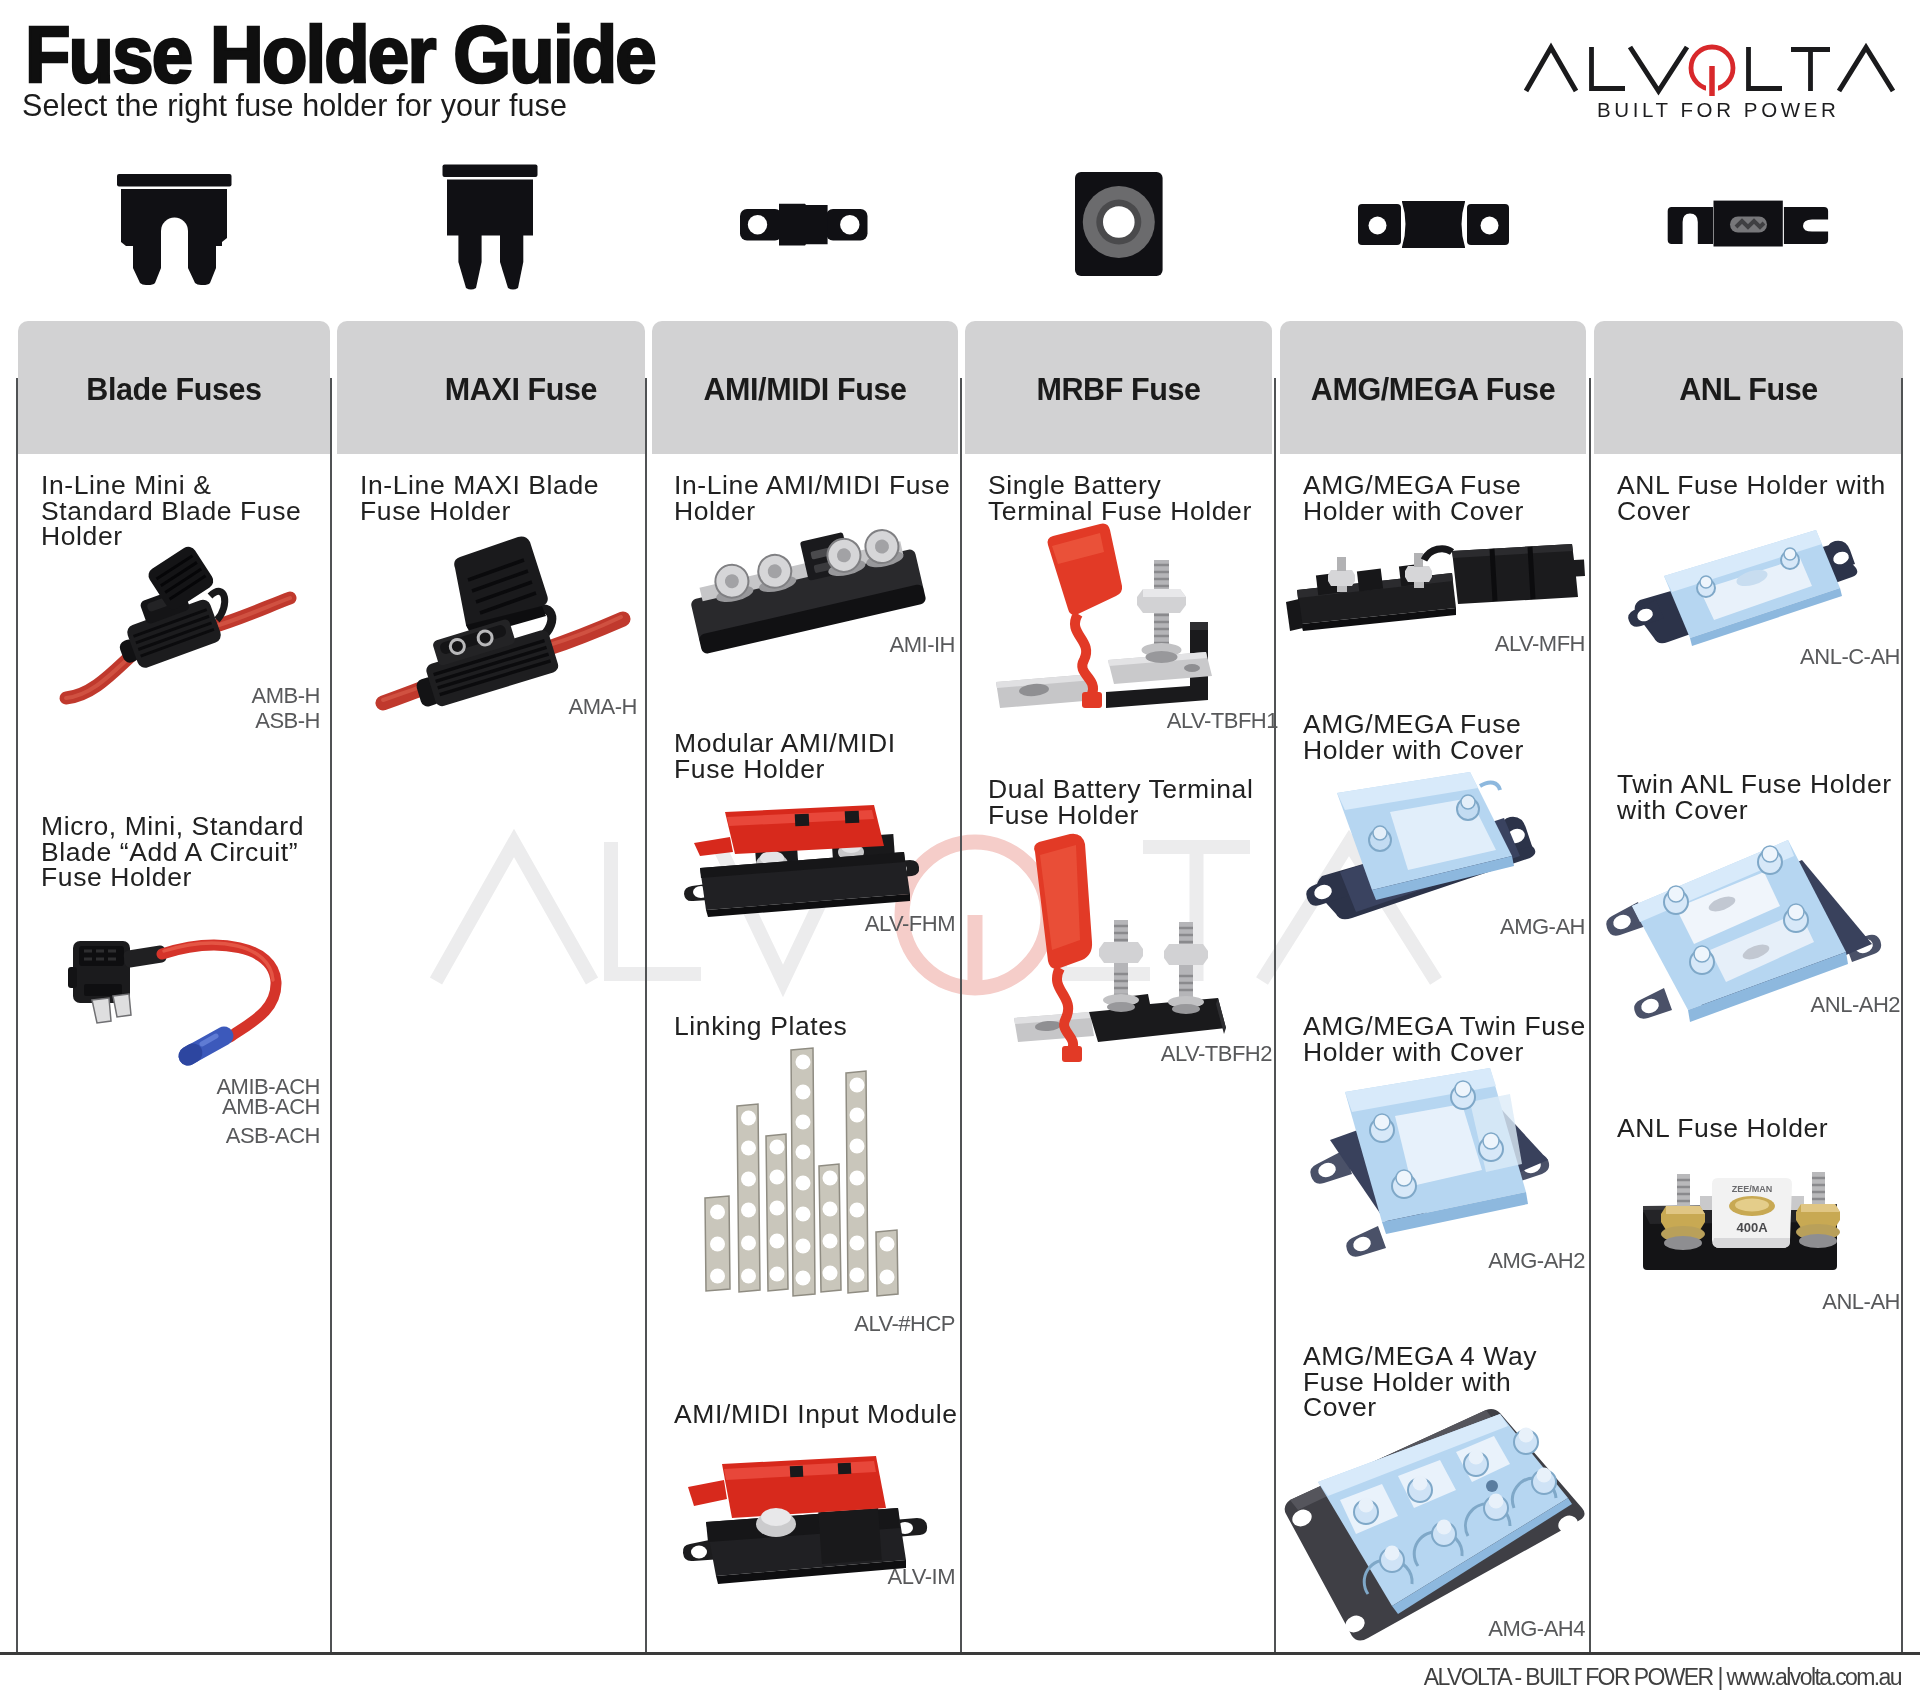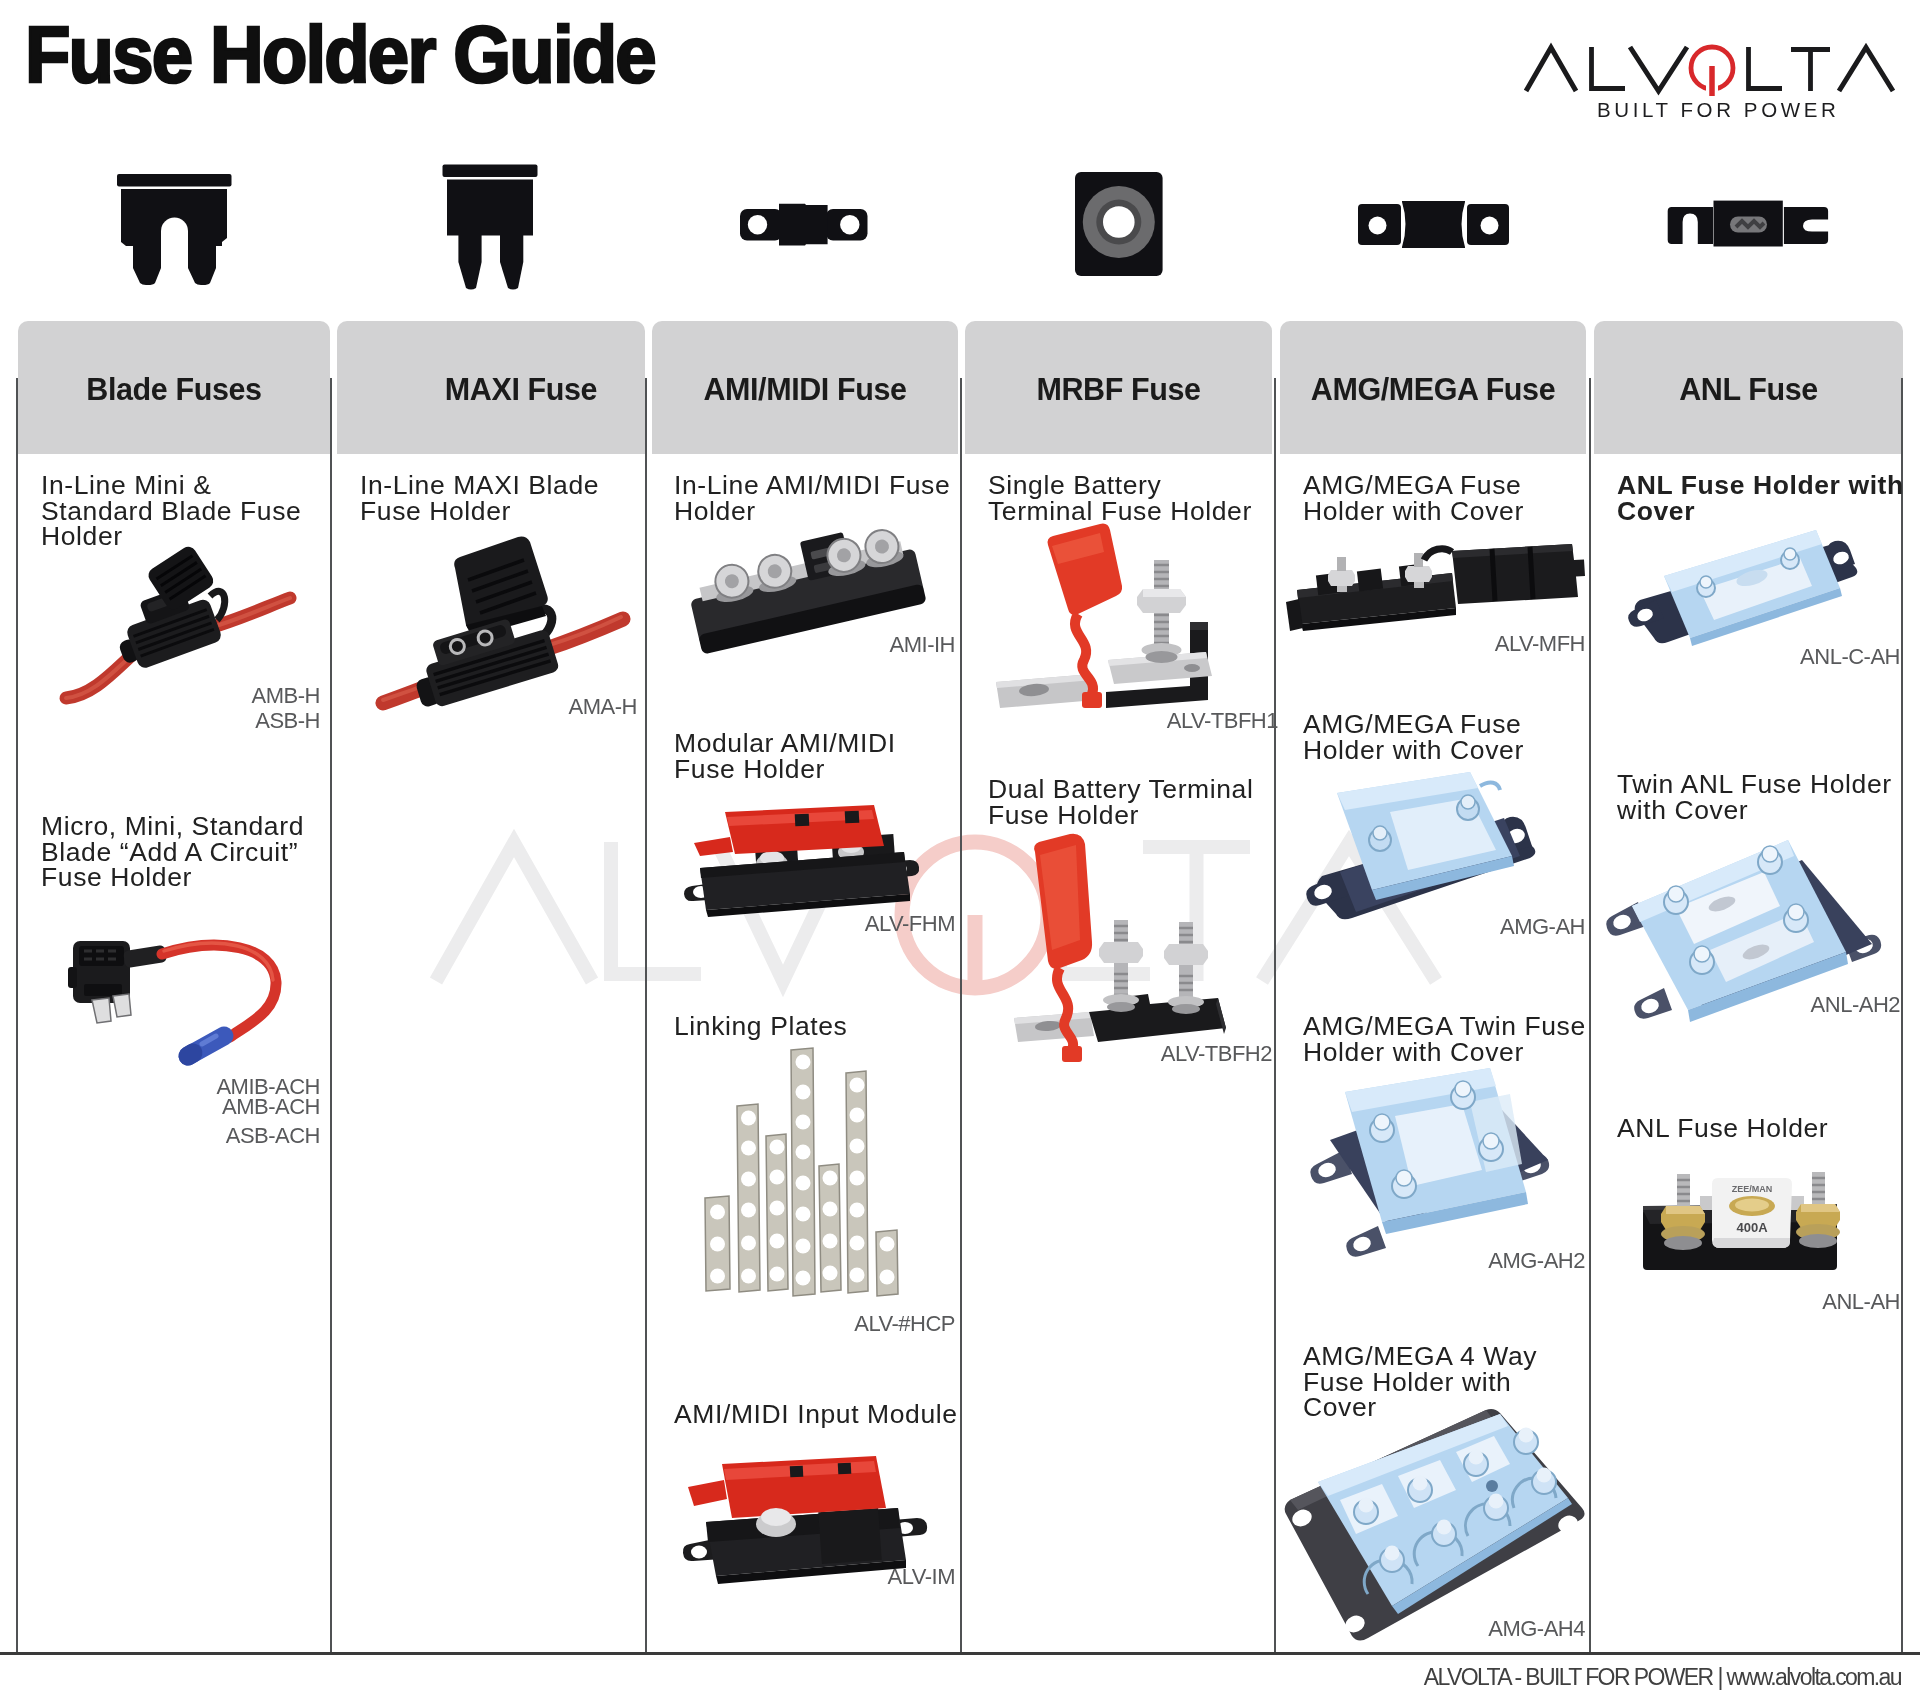--- a/index.html
+++ b/index.html
@@ -502,20 +502,21 @@
           <polygon points="1801,1204 1835,1204 1840,1212 1840,1220 1835,1228 1801,1228 1796,1220 1796,1212" fill="#c8a953"></polygon>
           <polygon points="1801,1204 1835,1204 1840,1212 1801,1212" fill="#e0c684"></polygon>
           <ellipse cx="1818" cy="1232" rx="22" ry="8" fill="#b9a05a"></ellipse>
           <ellipse cx="1818" cy="1241" rx="19" ry="7" fill="#8e8e91"></ellipse>
         </g>
       </g>
     </g>
   </svg>
 
   <div class="abs" style="left:25px; top:9px; font-size:80px; font-weight:bold; color:#0f0f0f; letter-spacing:-2px; -webkit-text-stroke:2.6px #0f0f0f; transform:scaleX(.93); transform-origin:left top; white-space:nowrap;">Fuse Holder Guide</div>
+  <div class="abs" style="left:22px; top:88px; font-size:30.5px; color:#1c1c1c; letter-spacing:0.1px;">Select the right fuse holder for your fuse</div>
 
   <div class="abs" style="left:1597px; top:98px; font-size:20.5px; letter-spacing:3.6px; color:#1d1d1f; white-space:nowrap;">BUILT FOR POWER</div>
 
   <div class="hdr" style="left:18px;  width:312px;"></div>
   <div class="hdr" style="left:337px; width:308px;"></div>
   <div class="hdr" style="left:652px; width:306px;"></div>
   <div class="hdr" style="left:965px; width:307px;"></div>
   <div class="hdr" style="left:1280px;width:306px;"></div>
   <div class="hdr" style="left:1594px;width:309px;"></div>
 
@@ -541,21 +542,21 @@
   <div class="ptitle" style="left:674px; top:473px;">In-Line AMI/MIDI Fuse<br>Holder</div>
   <div class="ptitle" style="left:674px; top:731px;">Modular AMI/MIDI<br>Fuse Holder</div>
   <div class="ptitle" style="left:674px; top:1014px;">Linking Plates</div>
   <div class="ptitle" style="left:674px; top:1402px;">AMI/MIDI Input Module</div>
   <div class="ptitle" style="left:988px; top:473px;">Single Battery<br>Terminal Fuse Holder</div>
   <div class="ptitle" style="left:988px; top:777px;">Dual Battery Terminal<br>Fuse Holder</div>
   <div class="ptitle" style="left:1303px; top:473px;">AMG/MEGA Fuse<br>Holder with Cover</div>
   <div class="ptitle" style="left:1303px; top:712px;">AMG/MEGA Fuse<br>Holder with Cover</div>
   <div class="ptitle" style="left:1303px; top:1014px;">AMG/MEGA Twin Fuse<br>Holder with Cover</div>
   <div class="ptitle" style="left:1303px; top:1344px;">AMG/MEGA 4 Way<br>Fuse Holder with<br>Cover</div>
-  <div class="ptitle" style="left:1617px; top:473px;font-weight:bold;">ANL Fuse Holder with<br>Cover</div>
+  <div class="ptitle" style="left:1617px; top:473px;">ANL Fuse Holder with<br>Cover</div>
   <div class="ptitle" style="left:1617px; top:772px;">Twin ANL Fuse Holder<br>with Cover</div>
   <div class="ptitle" style="left:1617px; top:1116px;">ANL Fuse Holder</div>
 
   <div class="pnum" style="right:1600px; top:683px;">AMB-H</div>
   <div class="pnum" style="right:1600px; top:708px;">ASB-H</div>
   <div class="pnum" style="right:1600px; top:1064px;margin-top:10px;">AMIB-ACH</div>
   <div class="pnum" style="right:1600px; top:1094px;">AMB-ACH</div>
   <div class="pnum" style="right:1600px; top:1123px;">ASB-ACH</div>
   <div class="pnum" style="right:1283px; top:694px;">AMA-H</div>
   <div class="pnum" style="right:965px;  top:632px;">AMI-IH</div>

